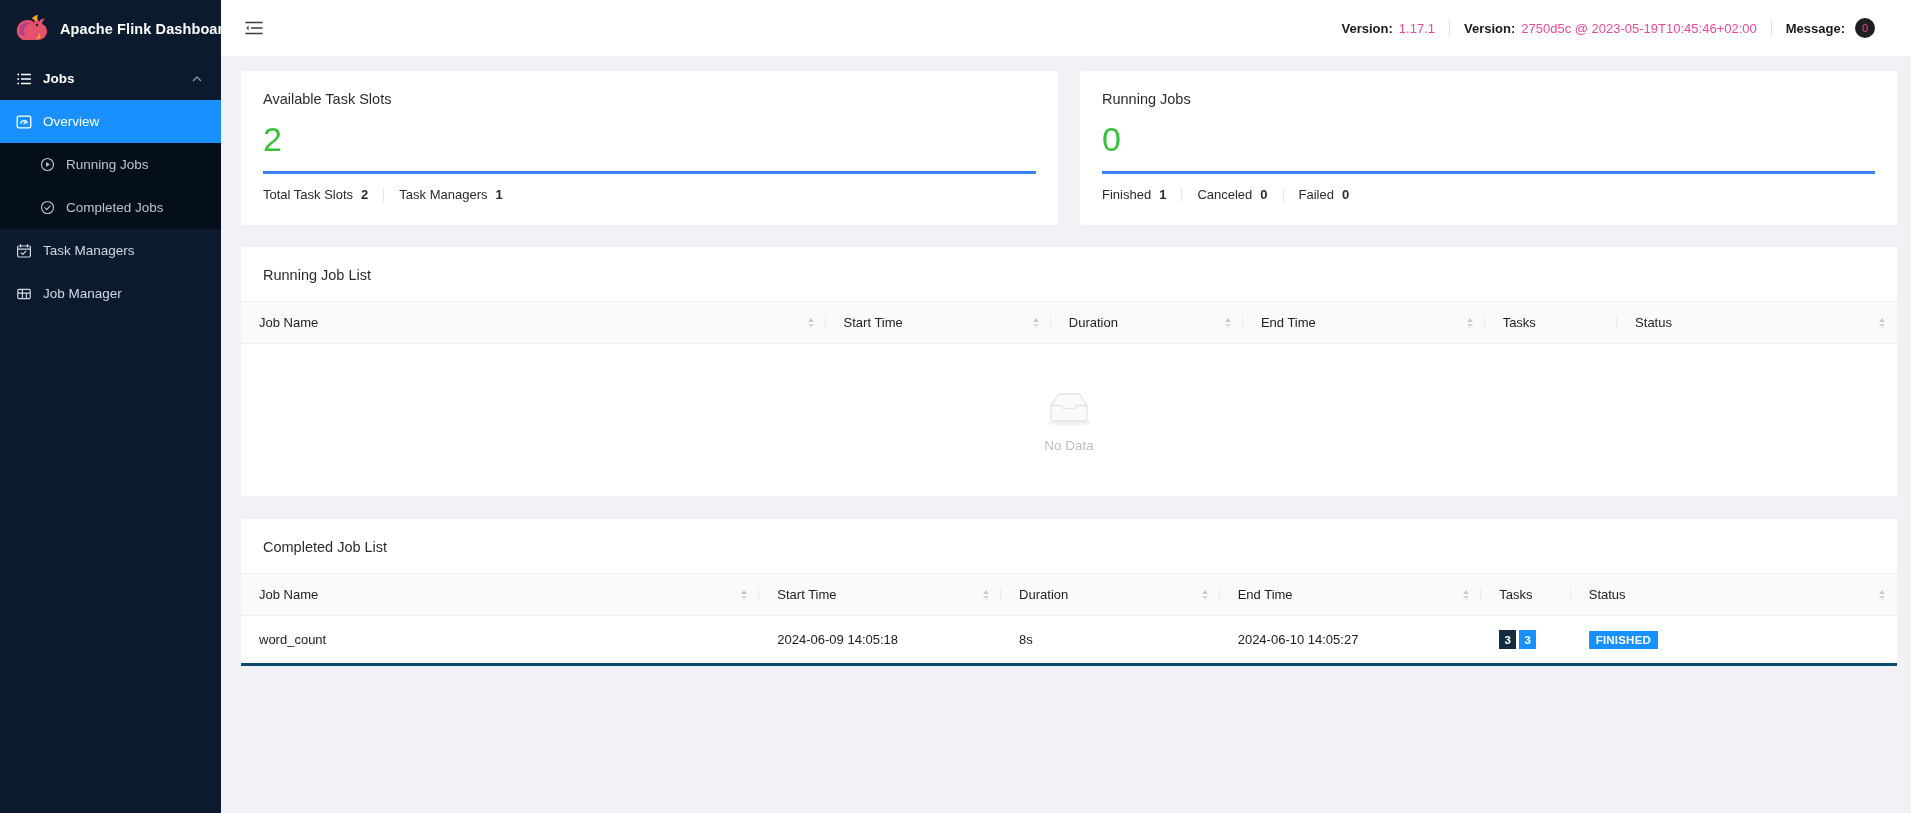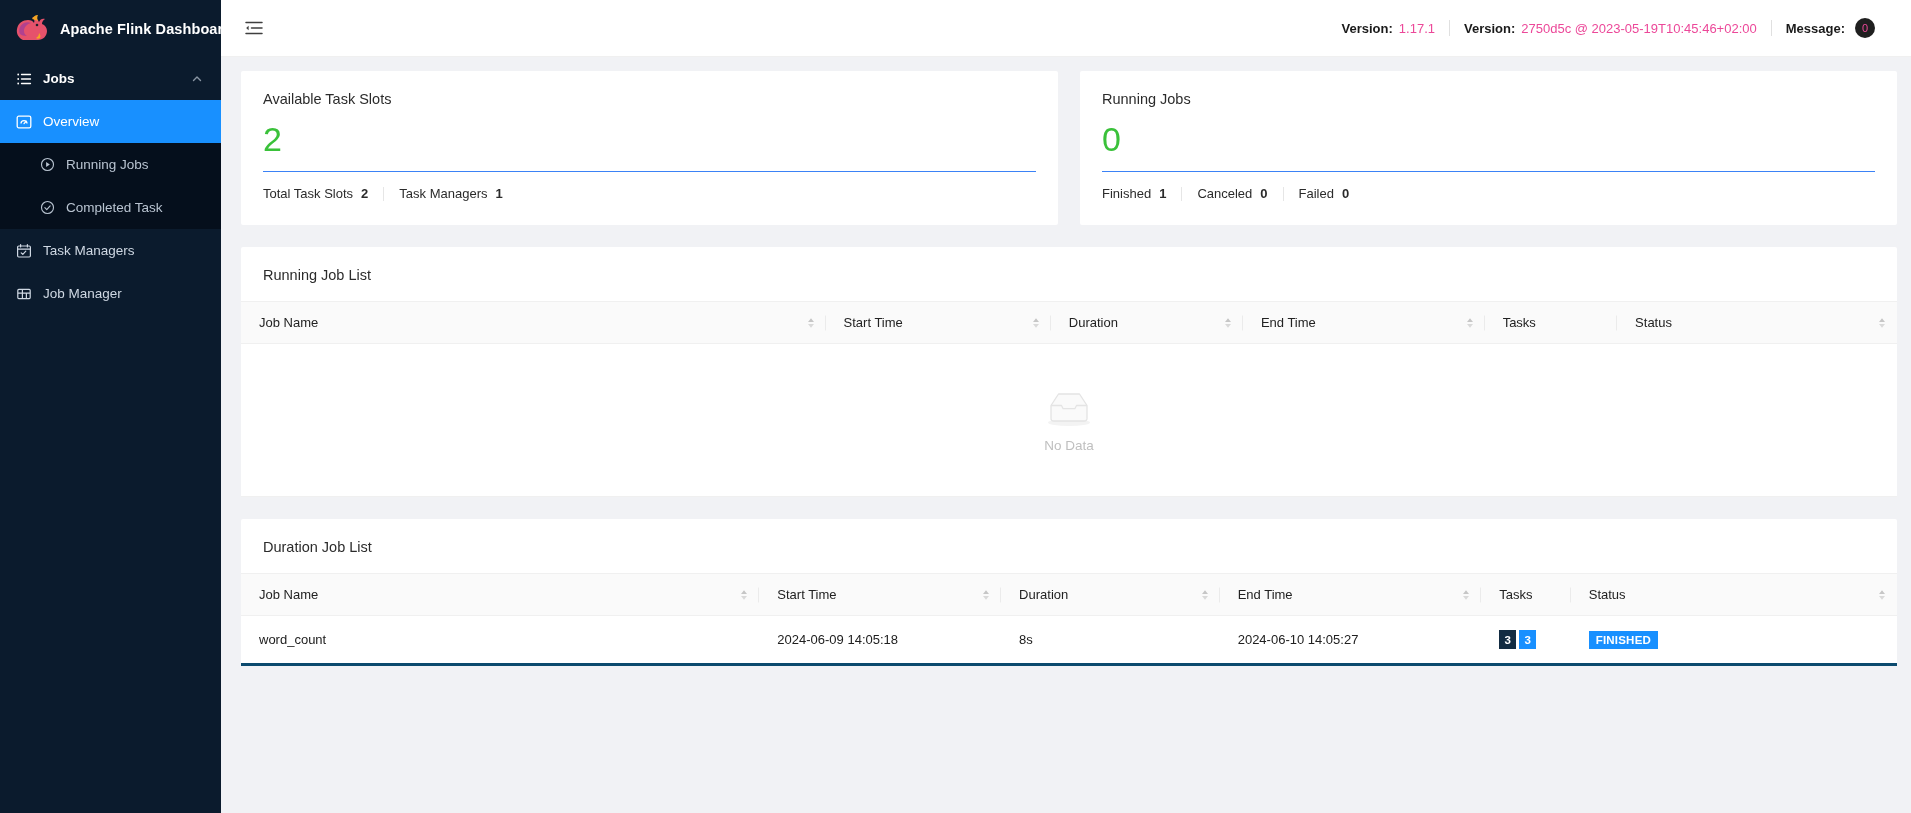--- a/index.html
+++ b/index.html
@@ -72,21 +72,21 @@
 
   .content { flex: 1; padding: 14px 14px 0 20px; overflow: hidden; }
 
   
   .stat-row { display: flex; gap: 22px; margin-bottom: 22px; }
   .card { background: #ffffff; border-radius: 2px; }
   .stat-card { flex: 1; padding: 20px 22px 0 22px; height: 154px; }
   .stat-title { font-size: 14.5px; color: #2b2b2b; margin-bottom: 6px; }
   .stat-value { font-size: 34px; color: #3ac13a; line-height: 52px; font-weight: normal; }
   .stat-foot {
-    border-top: 1px solid #3b82f6; margin-top: 6px;
+    border-top: 3px solid #3b82f6; margin-top: 6px;
     height: 44px; display: flex; align-items: center;
     font-size: 13px; color: #2b2b2b;
   }
   .stat-pair { display: flex; align-items: center; gap: 8px; padding-right: 15px; }
   .stat-pair b { font-weight: bold; }
   .stat-sep { width: 1px; height: 14px; background: #e6e6e6; margin-right: 15px; }
 
   
   .list-card { margin-bottom: 22px; }
   .list-title { font-size: 14.5px; color: #2b2b2b; padding: 20px 22px 18px 22px; }
@@ -183,21 +183,21 @@
           </span>
           <span>Running Jobs</span>
         </div>
         <div class="sub-item">
           <span class="ico">
             <svg width="15" height="15" viewBox="0 0 16 16" fill="none" stroke="#b9c4d1" stroke-width="1.2">
               <circle cx="8" cy="8" r="6.4"></circle>
               <path d="M5.2 8.2l2 2 3.6-4" stroke-linecap="round" stroke-linejoin="round"></path>
             </svg>
           </span>
-          <span>Completed Task</span>
+          <span>Completed Jobs</span>
         </div>
       </div>
 
       <div class="nav-item">
         <span class="ico">
           <svg width="16" height="16" viewBox="0 0 16 16" fill="none" stroke="#cfd8e3" stroke-width="1.2">
             <rect x="1.6" y="3" width="12.8" height="11" rx="1.2"></rect>
             <path d="M1.6 6.2h12.8M4.6 1.6v2.4M11.4 1.6v2.4" stroke-linecap="round"></path>
             <path d="M5.2 9.8l1.6 1.6 3-3.2" stroke-linecap="round" stroke-linejoin="round"></path>
           </svg>
@@ -371,21 +371,21 @@
                   </span>
                   <span class="empty-text">No Data</span>
                 </div>
               </td>
             </tr>
           </tbody>
         </table>
       </section>
 
       <section class="card list-card">
-        <div class="list-title">Duration Job List</div>
+        <div class="list-title">Completed Job List</div>
         <table>
           <colgroup>
             <col style="width:31.3%">
               <col style="width:14.6%">
               <col style="width:13.2%">
             <col style="width:15.8%">
               <col style="width:5.4%">
               <col style="width:19.7%">
           </colgroup>
           <thead>

